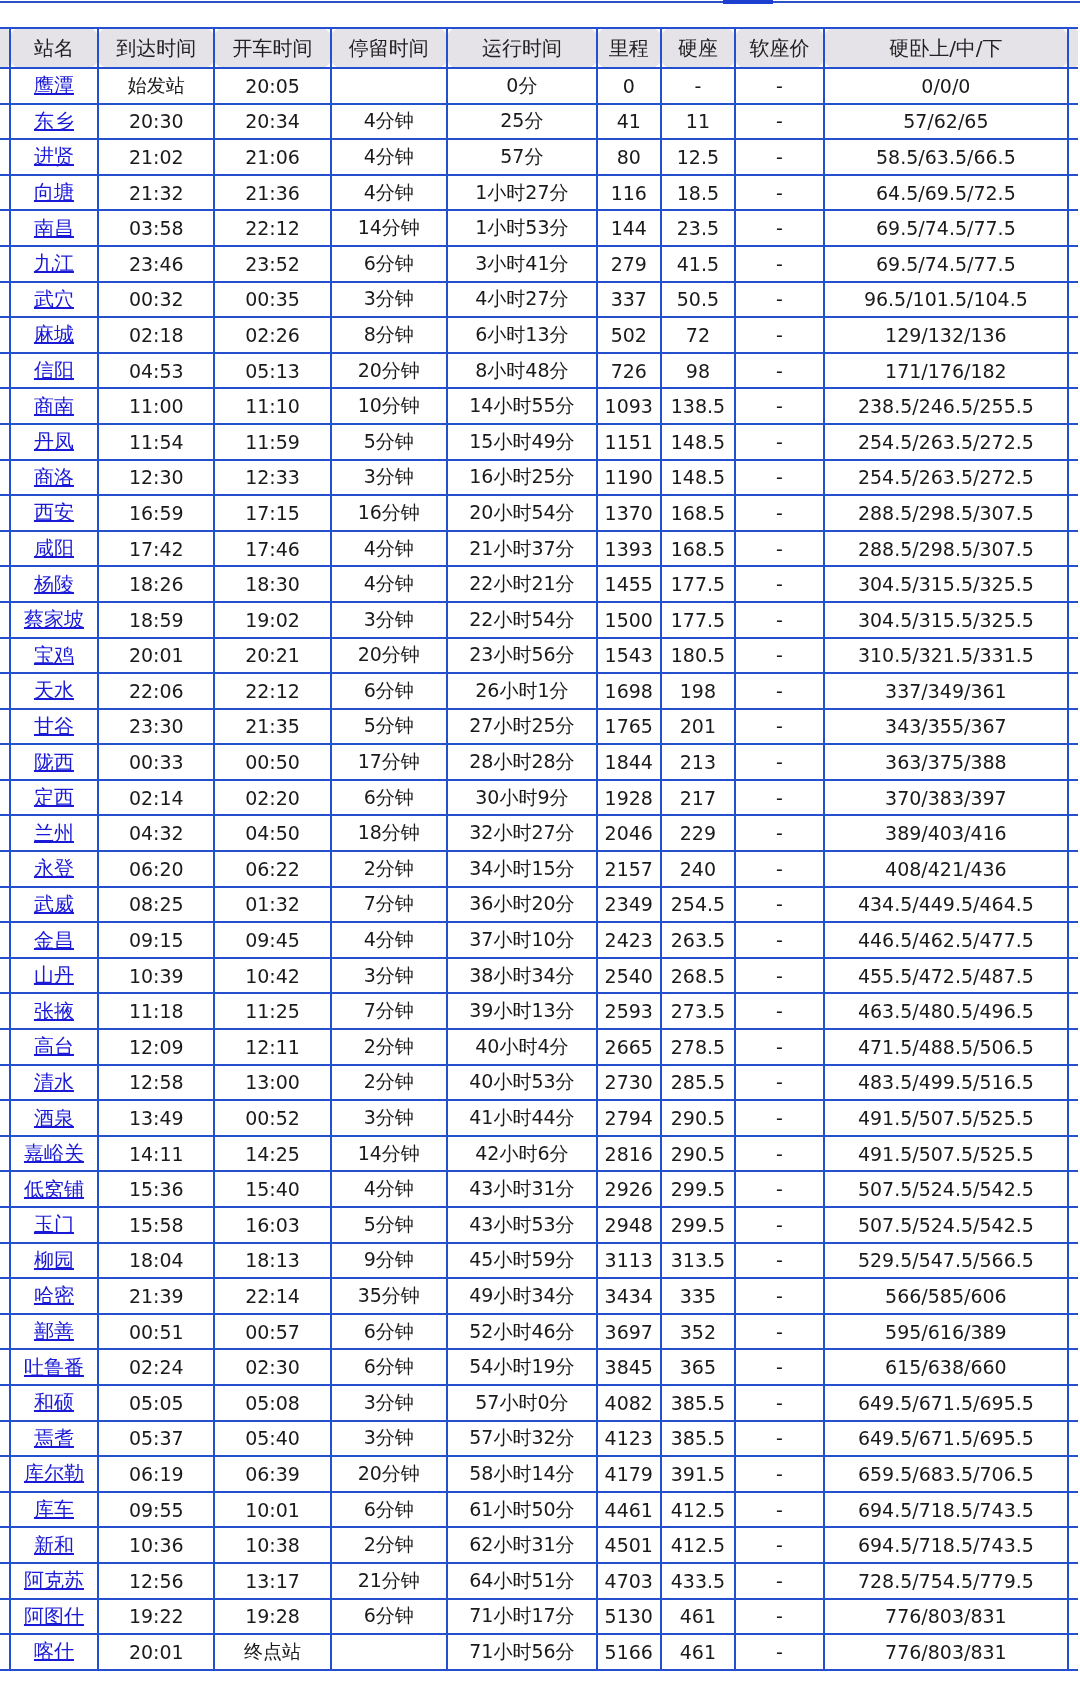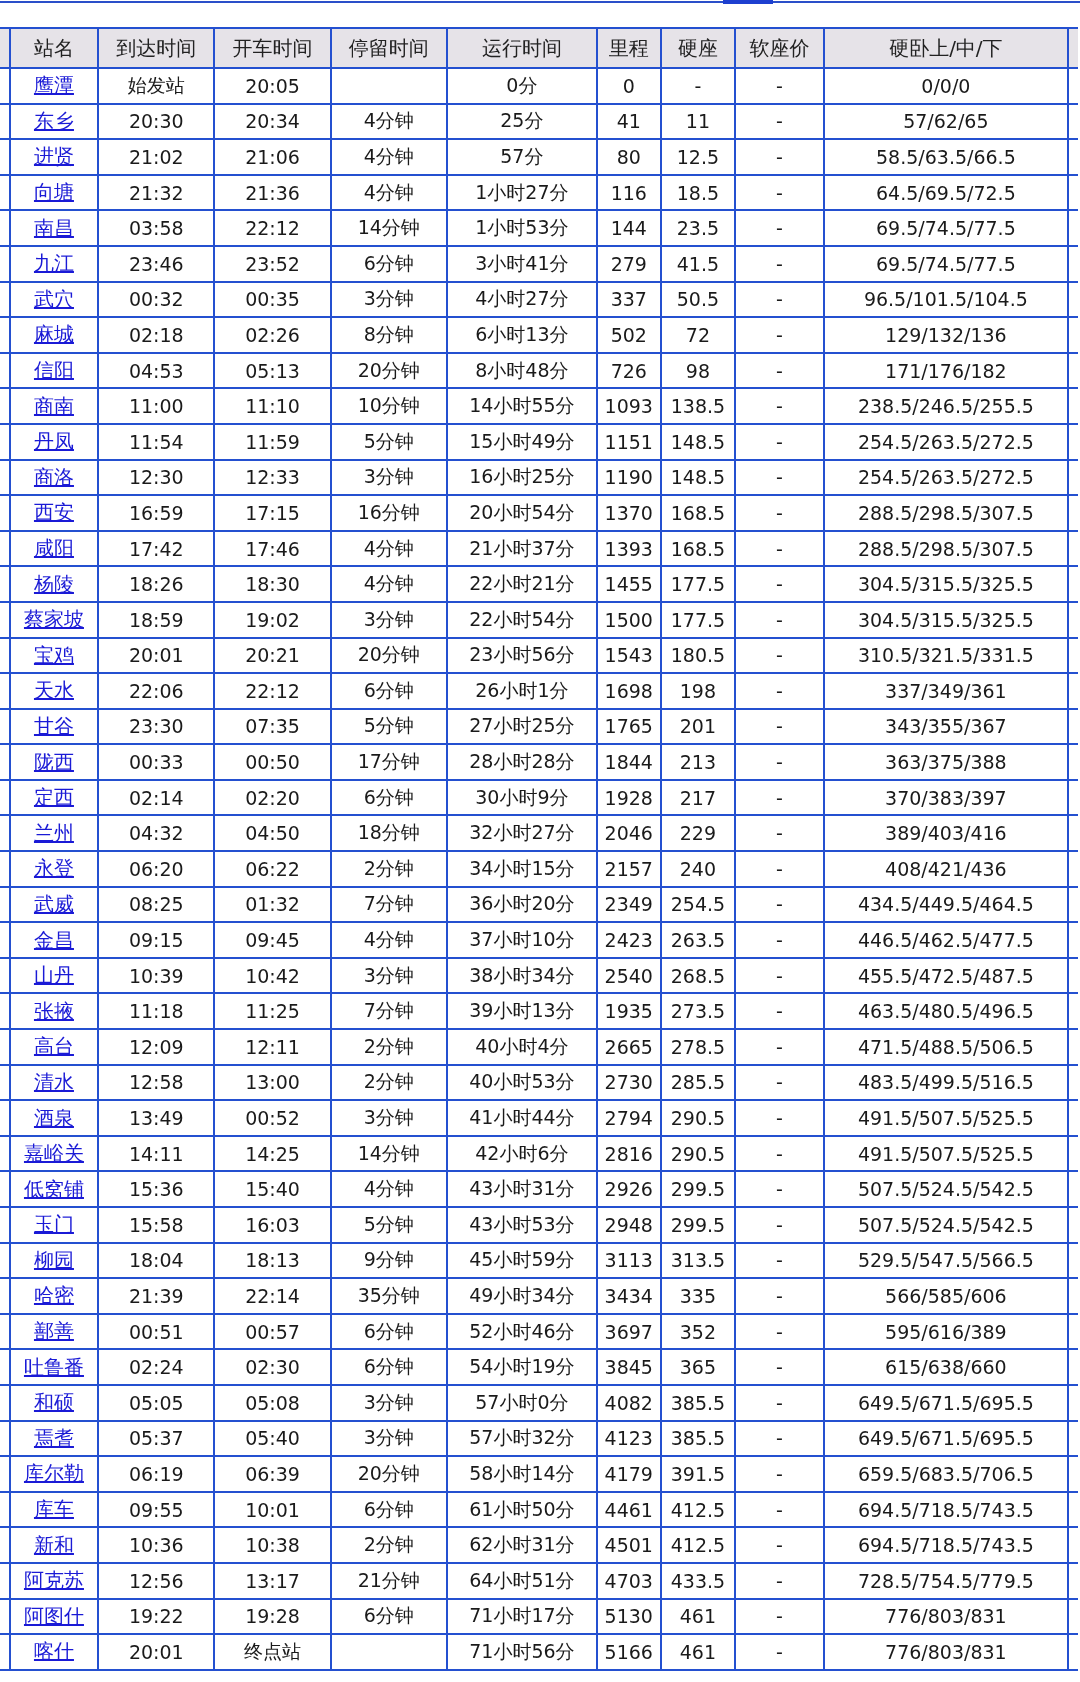--- a/index.html
+++ b/index.html
@@ -2,21 +2,21 @@
 <html><head>
 <meta charset="utf-8">
 <style>
   html, body { margin:0; padding:0; background:#ffffff; }
   body { width:1080px; height:1682px; position:relative; overflow:hidden;
          font-family:"DejaVu Sans","Liberation Sans",sans-serif; color:#1a1a1a; }
   .top-rule { position:absolute; left:0; top:1px; width:1080px; height:2px; background:#2a4fc9; }
   .top-tab { position:absolute; left:723px; top:0; width:50px; height:4px; background:#1d3fd0; }
   table.tt { position:absolute; left:-2px; top:27px; border-collapse:collapse; table-layout:fixed; }
   table.tt th, table.tt td { border:2px solid #2450d0; text-align:center; padding:0; white-space:nowrap; overflow:hidden; }
-  table.tt th { background:#e6e3e8; font-weight:normal; font-size:20px; height:38px; color:#222; }
+  table.tt th { background:#e6e3e8; font-weight:normal; font-size:20px; height:38px; color:#222;border-radius:10px; }
   table.tt td { height:33.6px; font-size:19px; }
   table.tt td.stub, table.tt th.stub { border-left:none; }
   a.st { color:#1a1ad6; font-size:20px; }
   table.tt th.tail, table.tt td.tail { border-right:none; }
 </style>
 </head>
 <body>
 
 <div class="top-rule"></div>
 <div class="top-tab"></div>
@@ -282,21 +282,21 @@
         <td>1698</td>
         <td>198</td>
         <td>-</td>
         <td>337/349/361</td>
         <td class="tail"></td>
       </tr>
       <tr>
         <td class="stub"></td>
         <td><a class="st" href="#">甘谷</a></td>
         <td>23:30</td>
-        <td>07:35</td>
+        <td>21:35</td>
         <td>5分钟</td>
         <td>27小时25分</td>
         <td>1765</td>
         <td>201</td>
         <td>-</td>
         <td>343/355/367</td>
         <td class="tail"></td>
       </tr>
       <tr>
         <td class="stub"></td>
@@ -389,21 +389,21 @@
         <td>455.5/472.5/487.5</td>
         <td class="tail"></td>
       </tr>
       <tr>
         <td class="stub"></td>
         <td><a class="st" href="#">张掖</a></td>
         <td>11:18</td>
         <td>11:25</td>
         <td>7分钟</td>
         <td>39小时13分</td>
-        <td>1935</td>
+        <td>2593</td>
         <td>273.5</td>
         <td>-</td>
         <td>463.5/480.5/496.5</td>
         <td class="tail"></td>
       </tr>
       <tr>
         <td class="stub"></td>
         <td><a class="st" href="#">高台</a></td>
         <td>12:09</td>
         <td>12:11</td>

